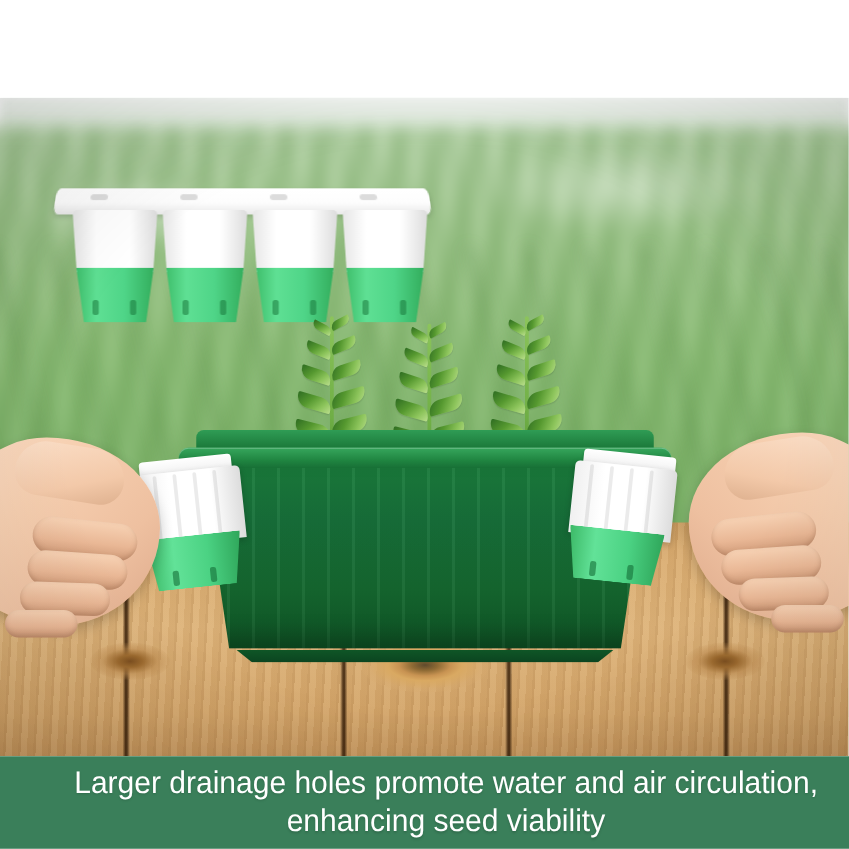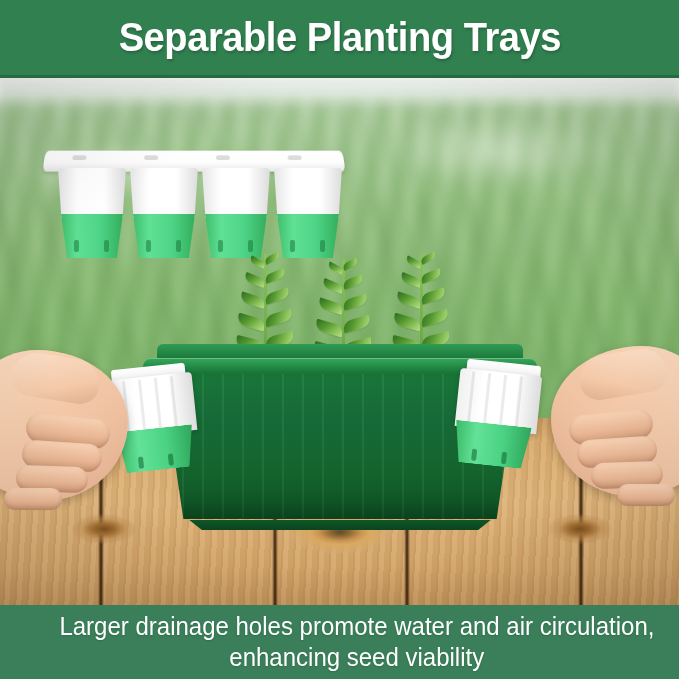--- a/index.html
+++ b/index.html
@@ -314,23 +314,20 @@
     background: radial-gradient(ellipse at center, rgba(0,0,0,0) 60%, rgba(0,0,0,.10) 100%);
     pointer-events: none;
     z-index: 35;
   }
 </style>
 </head>
 <body>
 
 <div id="promo-card">
 
-  <div class="header-band">
-    <div class="header-title">Separable Planting Trays</div>
-  </div>
 
   <div class="scene">
 
     <div class="sky"></div>
     <div class="field"></div>
     <div class="field-rows"></div>
 
     <div class="table-wood">
       <div class="grain"></div>
       <div class="plank-gap" style="left:98px;"></div>

